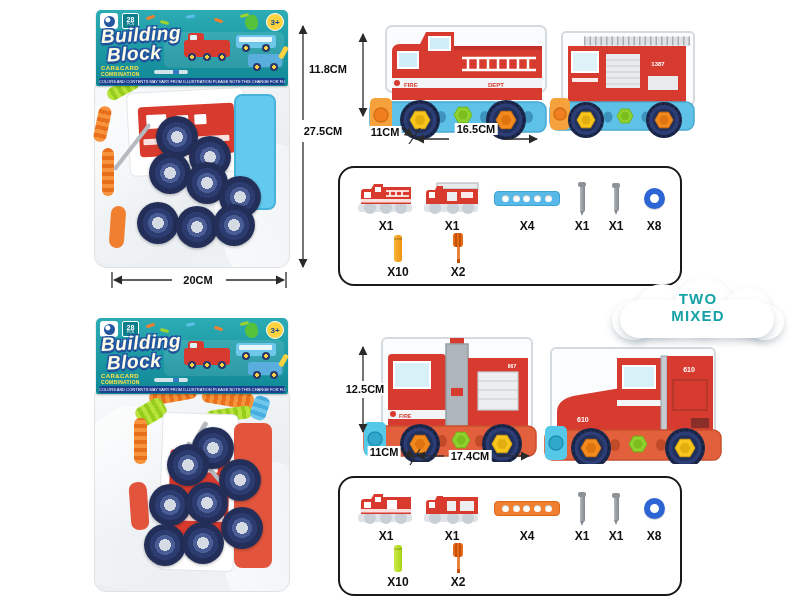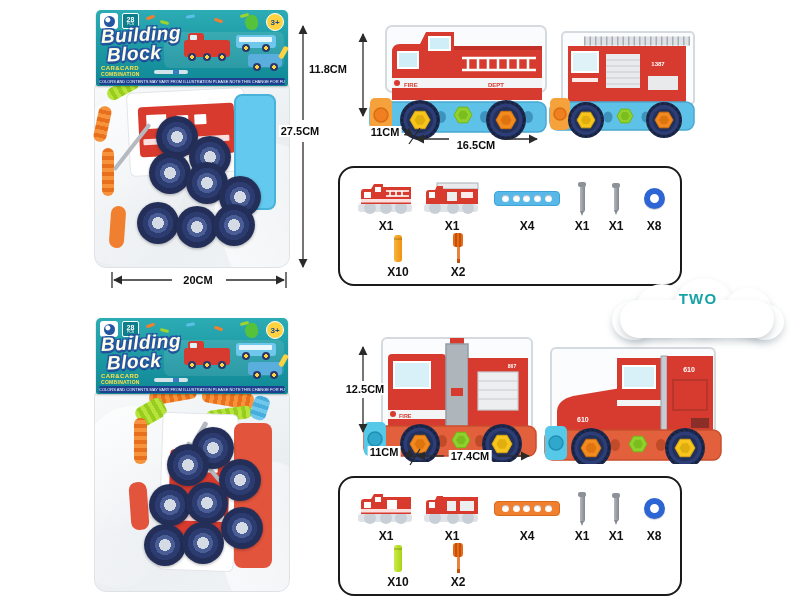--- a/index.html
+++ b/index.html
@@ -415,25 +415,25 @@
       <line x1="416" y1="139" x2="449" y2="139" marker-start="url(#ah)"></line>
       <line x1="504" y1="139" x2="537" y2="139" marker-end="url(#ah)"></line>
       <line x1="363" y1="347" x2="363" y2="381" marker-start="url(#ah)"></line>
       <line x1="363" y1="398" x2="363" y2="432" marker-end="url(#ah)"></line>
       <line x1="399" y1="448" x2="414" y2="457" marker-end="url(#ah)"></line>
       <line x1="420" y1="449" x2="410" y2="465"></line>
       <line x1="417" y1="456" x2="444" y2="456" marker-start="url(#ah)"></line>
       <line x1="497" y1="456" x2="529" y2="456" marker-end="url(#ah)"></line>
     </g>
   </svg>
-  <div class="dim" style="left:300px;top:131px">27.5CM</div>
+  <div class="dim" style="left:323px;top:131px">27.5CM</div>
   <div class="dim" style="left:198px;top:280px">20CM</div>
   <div class="dim" style="left:328px;top:69px">11.8CM</div>
   <div class="dim" style="left:385px;top:132px">11CM</div>
-  <div class="dim" style="left:476px;top:145px">16.5CM</div>
+  <div class="dim" style="left:476px;top:129px">16.5CM</div>
   <div class="dim" style="left:365px;top:389px">12.5CM</div>
   <div class="dim" style="left:384px;top:452px">11CM</div>
   <div class="dim" style="left:470px;top:456px">17.4CM</div>
 
   <div class="parts-box" style="top:166px">
     <div class="p-cell" style="left:14px;top:10px;width:64px">
       <div class="icon-wrap">
         <svg width="58" height="36" viewBox="0 0 58 36">
           <rect x="1" y="24" width="54" height="8" rx="3" fill="#dfe3e7"></rect>
           <circle cx="13" cy="28" r="6" fill="#c9cfd6"></circle>
@@ -604,16 +604,17 @@
 
   <div class="cloud">
     <div class="bump" style="left:0;top:18px;width:44px;height:40px"></div>
     <div class="bump" style="left:24px;top:2px;width:52px;height:50px"></div>
     <div class="bump" style="left:62px;top:-4px;width:60px;height:56px"></div>
     <div class="bump" style="left:112px;top:6px;width:48px;height:46px"></div>
     <div class="bump" style="left:134px;top:22px;width:38px;height:36px"></div>
     <div class="cloud-base"></div>
     <div class="cloud-text">
       <div>TWO</div>
+      <div>MIXED</div>
     </div>
   </div>
 
 </div>
 
 </body></html>

